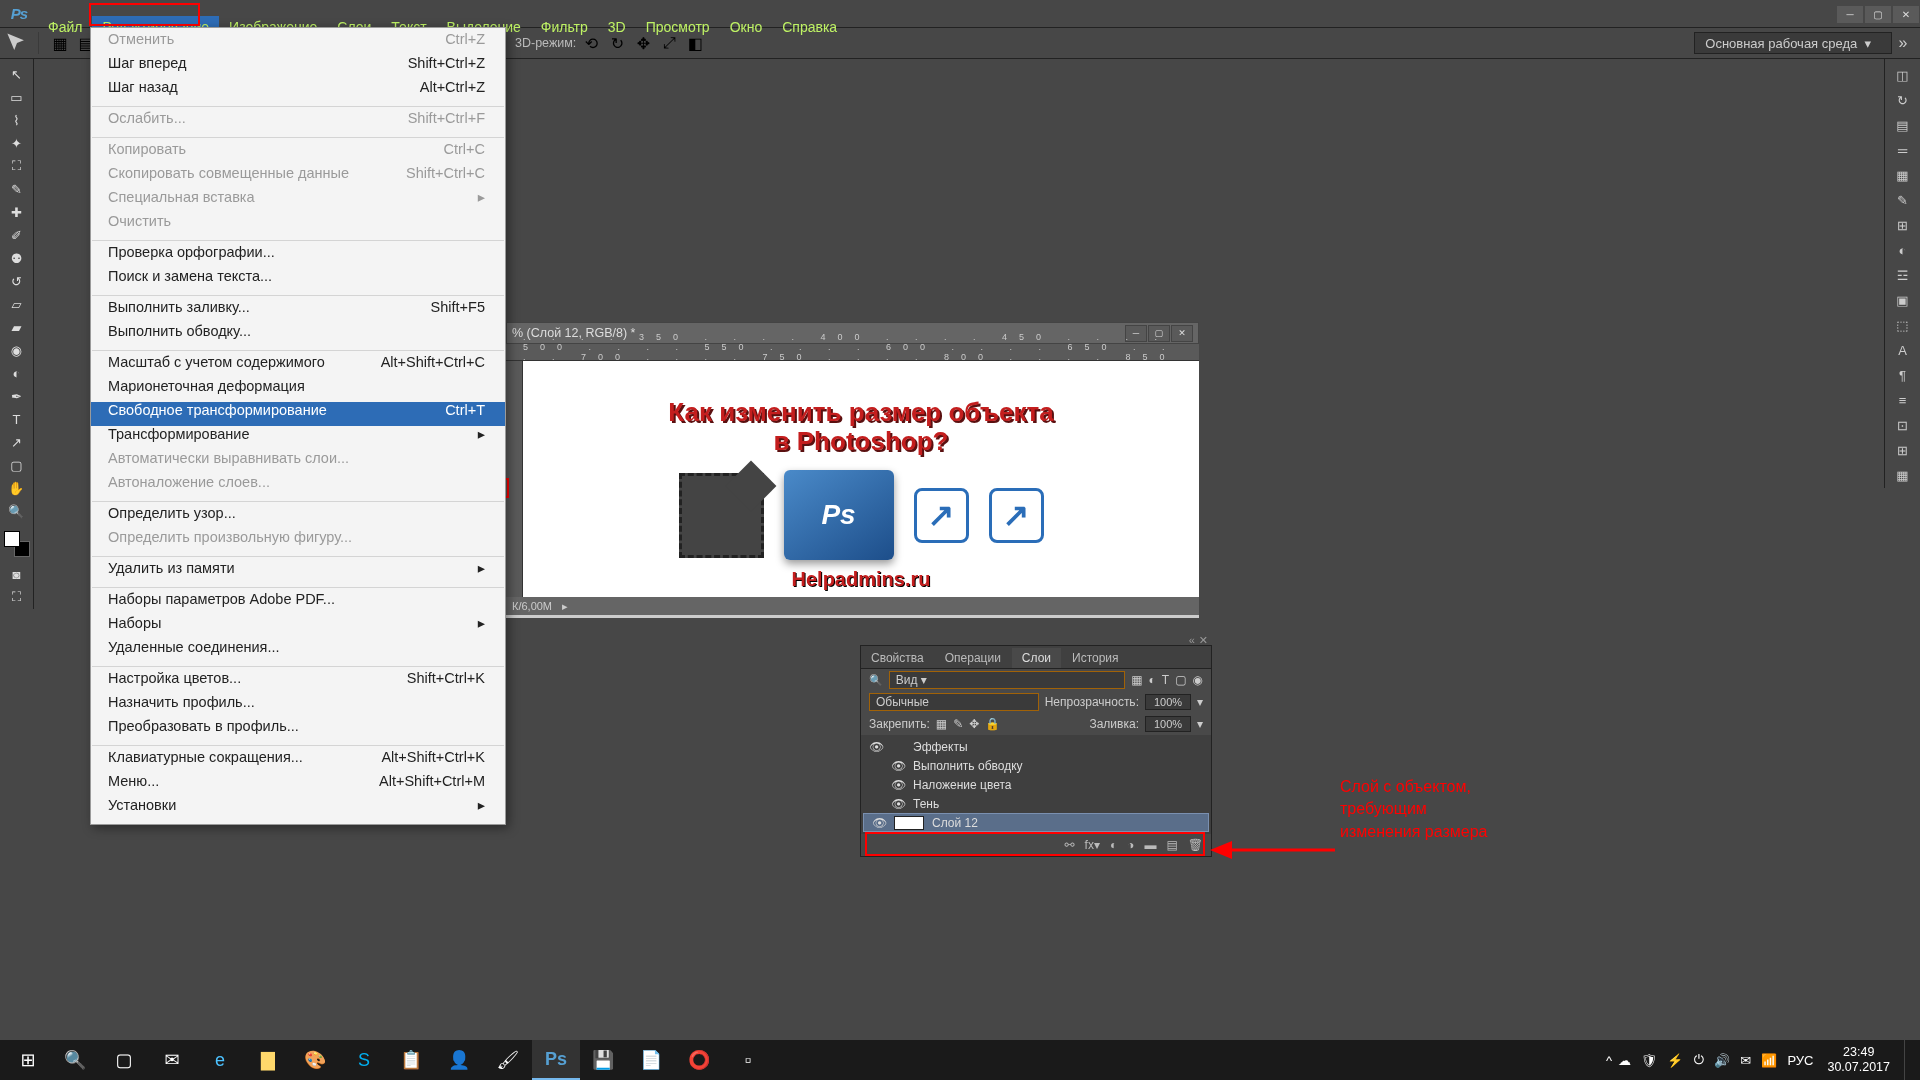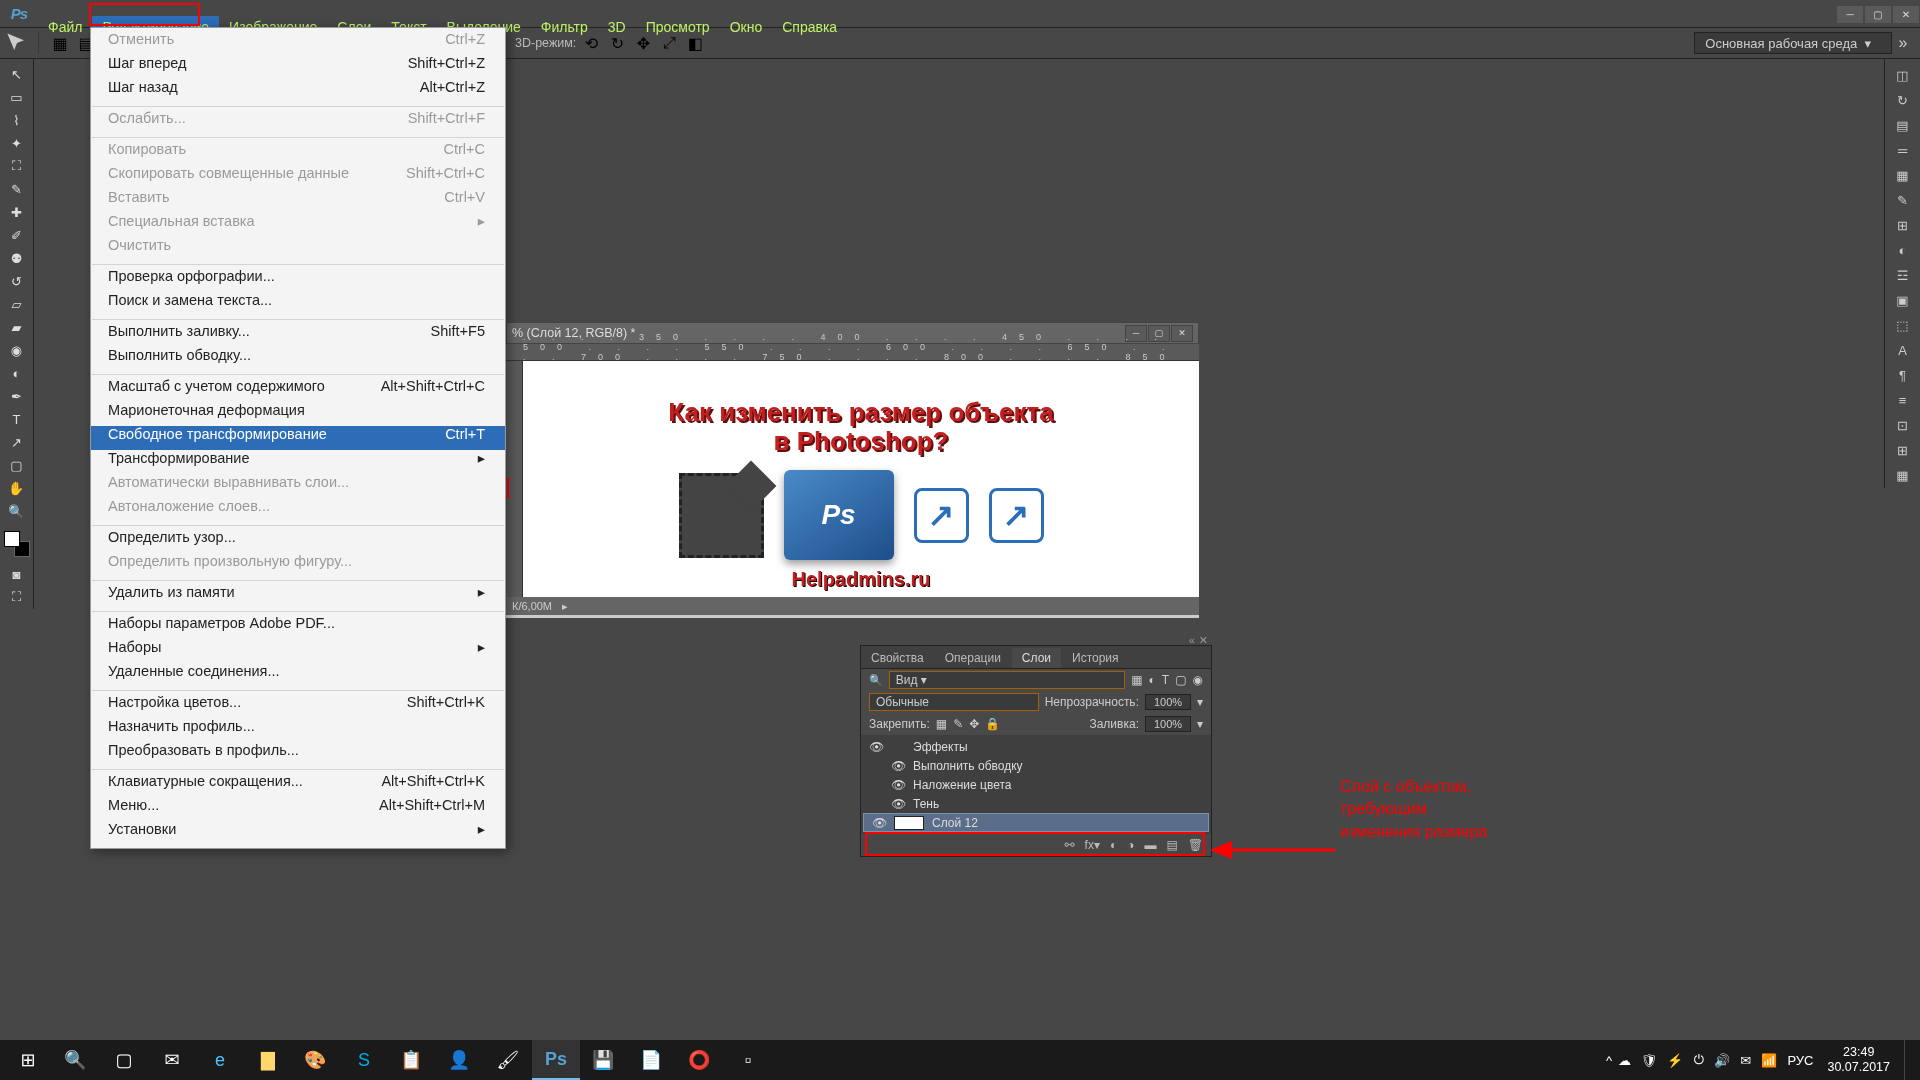--- a/index.html
+++ b/index.html
@@ -213,24 +213,20 @@
     <div class="dd-sep"></div>
     <div class="dd-item dim">
       <span>Копировать</span>
       <span class="sc">Ctrl+C</span>
     </div>
     <div class="dd-item dim">
       <span>Скопировать совмещенные данные</span>
       <span class="sc">Shift+Ctrl+C</span>
     </div>
     <div class="dd-item dim">
-      <span>Вставить</span>
-      <span class="sc">Ctrl+V</span>
-    </div>
-    <div class="dd-item dim">
       <span>Специальная вставка</span>
       <span>▸</span>
     </div>
     <div class="dd-item dim">
       <span>Очистить</span>
     </div>
     <div class="dd-sep"></div>
     <div class="dd-item">
       <span>Проверка орфографии...</span>
     </div>

